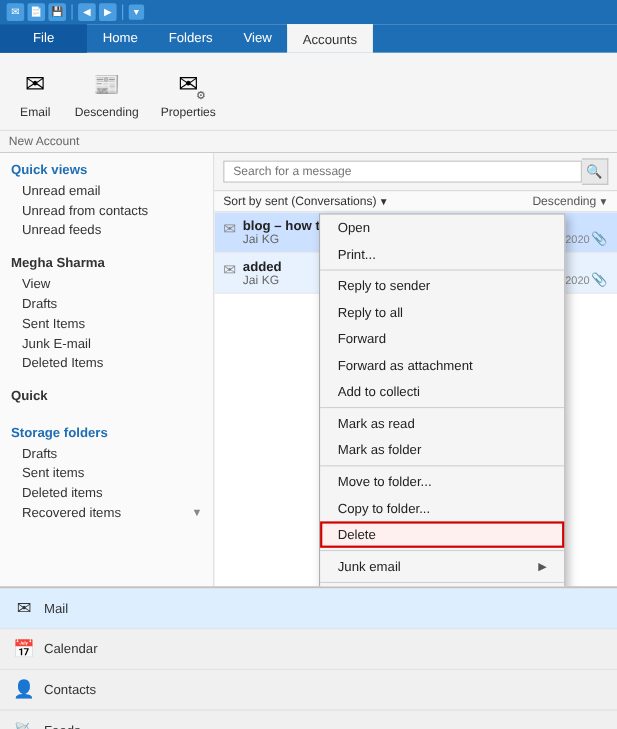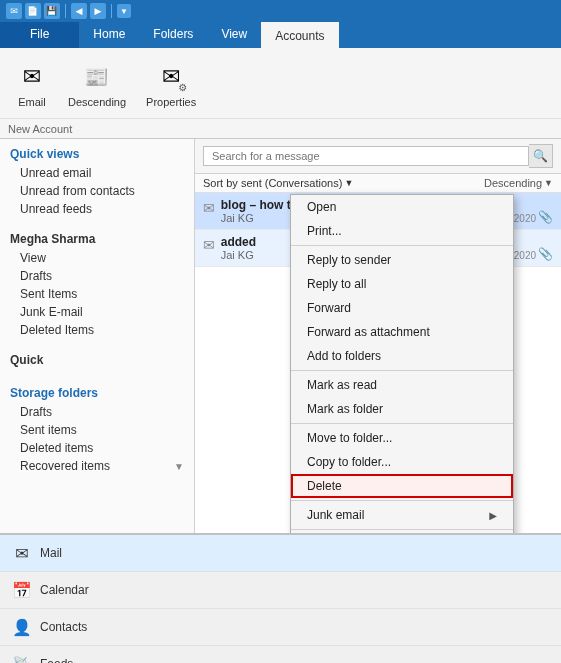--- a/index.html
+++ b/index.html
@@ -493,21 +493,21 @@
         <div class="ctx-item">
             <span>Reply to all</span>
           </div>
         <div class="ctx-item">
             <span>Forward</span>
           </div>
         <div class="ctx-item">
             <span>Forward as attachment</span>
           </div>
         <div class="ctx-item">
-            <span>Add to folders</span>
+            <span>Add to collecti</span>
           </div>
         <div class="ctx-separator"></div>
         <div class="ctx-item">
             <span>Mark as read</span>
           </div>
         <div class="ctx-item">
             <span>Mark as folder</span>
           </div>
         <div class="ctx-separator"></div>
         <div class="ctx-item">

